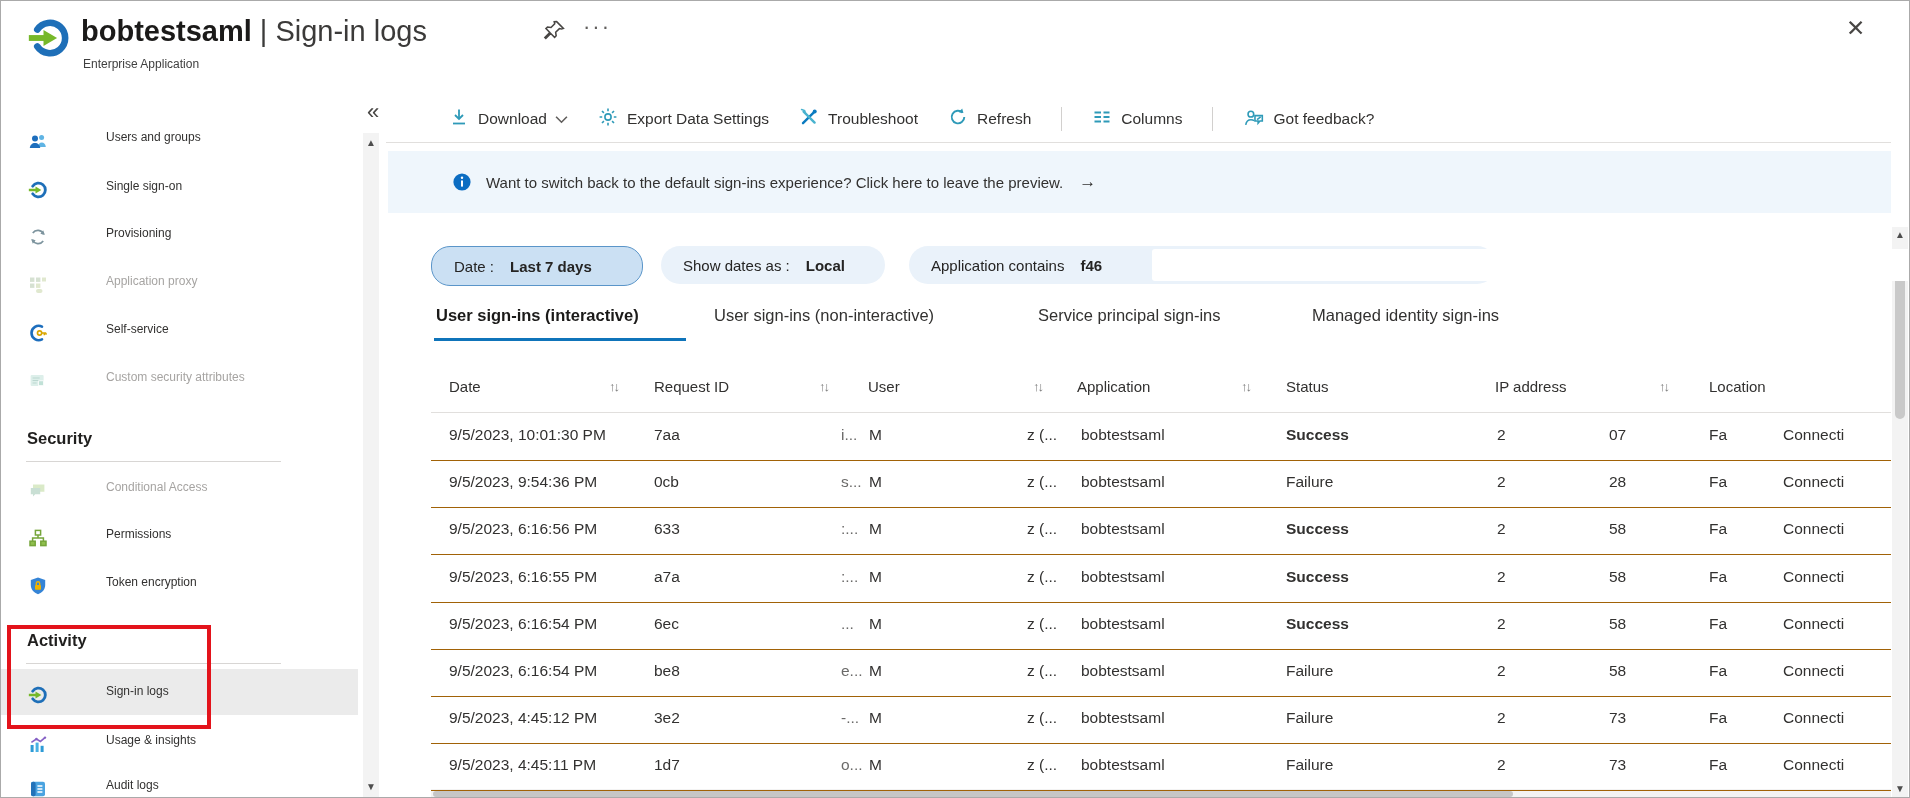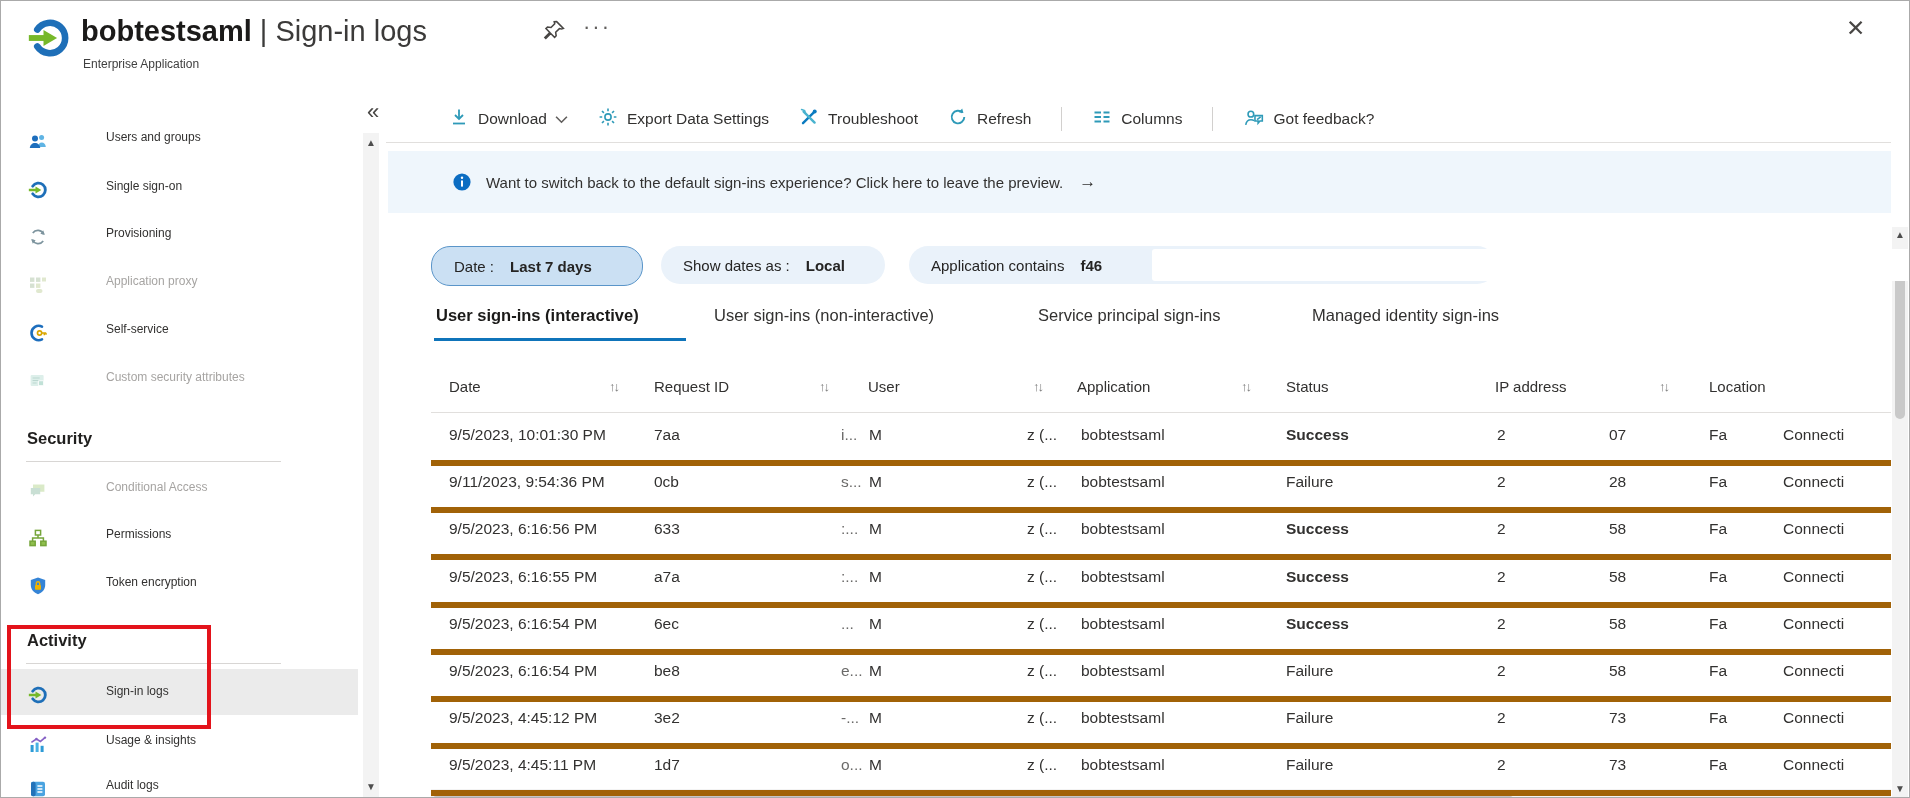--- a/index.html
+++ b/index.html
@@ -51,21 +51,21 @@
   .redact{position:absolute;left:243px;top:3px;width:1212px;height:32px;background:#fff;border-radius:3px;}
   .addf .t{font-size:15px;color:#323130;margin-left:8px;}
   
   .tab{top:305px;font-size:16.5px;color:#323130;cursor:pointer;white-space:nowrap;}
   .tab.active{font-weight:700;color:#1b1a19;}
   .tab-underline{left:433px;top:337px;width:252px;height:3px;background:#0f74ba;}
   
   .thead{left:430px;top:366px;width:1460px;height:45px;border-bottom:1px solid #e1dfdd;}
   .th{position:absolute;top:11px;font-size:15px;color:#323130;cursor:pointer;white-space:nowrap;}
   .sort{position:absolute;top:12px;font-size:13px;color:#7a7a7a;letter-spacing:-2px;}
-  .trow{left:430px;width:1460px;height:47px;border-bottom:6px solid #a16207;cursor:pointer;}
+  .trow{left:430px;width:1460px;height:47px;border-bottom:1px solid #a16207;cursor:pointer;}
   .td{position:absolute;top:13px;font-size:15.5px;color:#323130;white-space:nowrap;}
   .td.bold{font-weight:600;}
 </style>
 </head>
 <body>
 
 <div id="page">
 
   <svg class="abs" style="left:26px;top:15px;" width="44" height="44" viewBox="0 0 24 24">
     <path d="M 5.6 16.6 A 8.3 8.3 0 1 0 5.6 7.4" stroke="#1e6fb8" stroke-width="3.6" fill="none" stroke-linecap="round"></path>
@@ -321,21 +321,21 @@
         <span class="td" style="left:438px;">M</span>
         <span class="td" style="left:596px;">z (...</span>
         <span class="td" style="left:650px;">bobtestsaml</span>
         <span class="td bold" style="left:855px;">Success</span>
         <span class="td" style="left:1066px;">2</span>
         <span class="td" style="left:1178px;">07</span>
         <span class="td" style="left:1278px;">Fa</span>
         <span class="td" style="left:1352px;">Connecti</span>
       </div>
       <div class="abs trow" style="top:459.2px;">
-        <span class="td" style="left:18px;">9/11/2023, 9:54:36 PM</span>
+        <span class="td" style="left:18px;">9/5/2023, 9:54:36 PM</span>
         <span class="td" style="left:223px;">0cb</span>
         <span class="td" style="left:410px;color:#6b6a69;">s...</span>
         <span class="td" style="left:438px;">M</span>
         <span class="td" style="left:596px;">z (...</span>
         <span class="td" style="left:650px;">bobtestsaml</span>
         <span class="td" style="left:855px;">Failure</span>
         <span class="td" style="left:1066px;">2</span>
         <span class="td" style="left:1178px;">28</span>
         <span class="td" style="left:1278px;">Fa</span>
         <span class="td" style="left:1352px;">Connecti</span>

